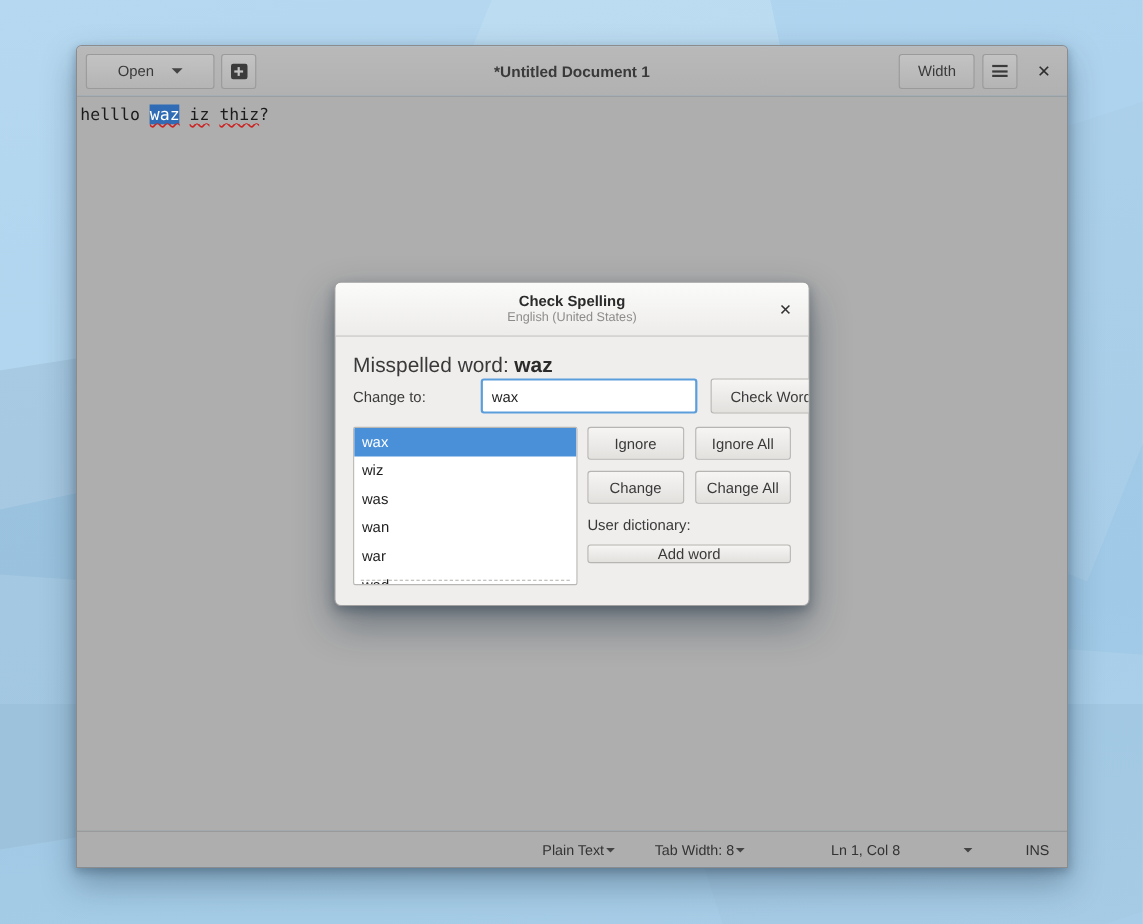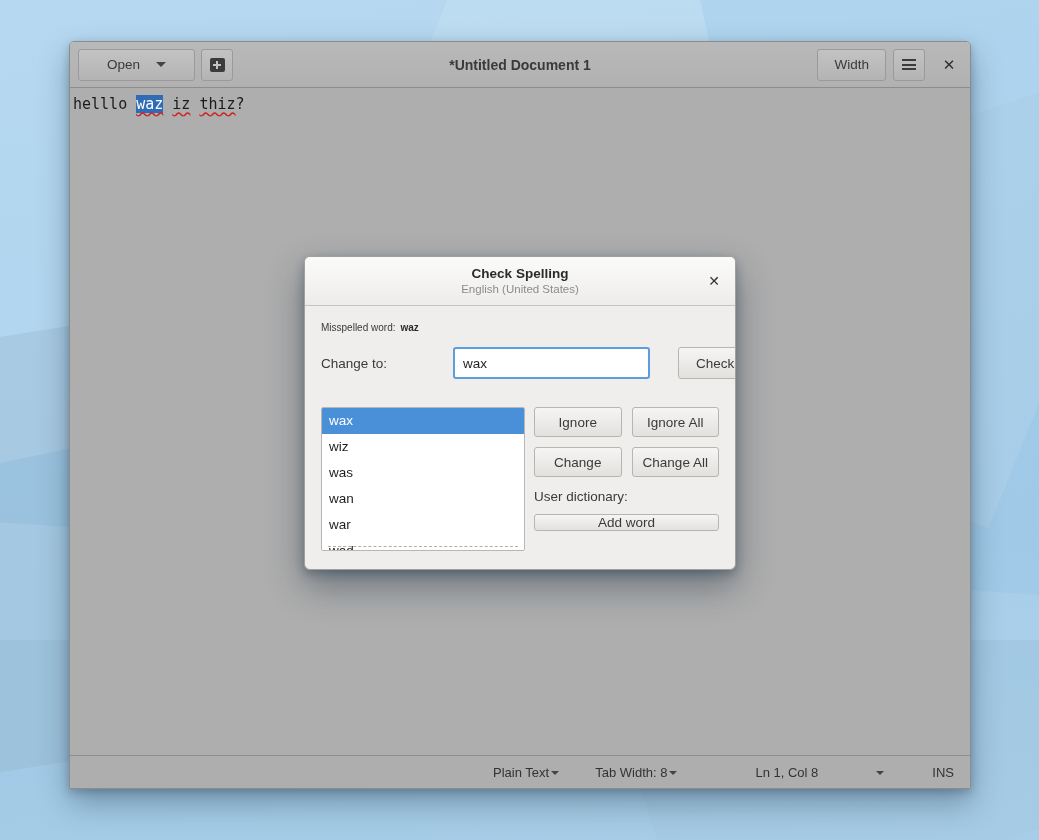--- a/index.html
+++ b/index.html
@@ -264,34 +264,33 @@
     display: flex; align-items: center; justify-content: center;
     font-size: 14px;
     color: #333;
     cursor: default;
     border-radius: 3px;
   }
   #dialog-body {
     padding: 16px 16px 18px 16px;
   }
   .row-misspelled {
-    font-size: 10px;
-    color: #3a3a3a;
-    margin-bottom: 14px;
+    font-size: 19px;
+    color: #3a3a3a;
   }
   .row-misspelled .word {
     font-weight: bold;
     color: #2b2b2b;
     margin-left: 5px;
   }
   .row-change {
     display: flex;
     align-items: center;
-    gap: 28px;
-    margin-bottom: 28px;
+    gap: 12px;
+    margin-bottom: 12px;
   }
   #change-to-label {
     font-size: 13.5px;
     color: #3a3a3a;
     width: 104px;
     flex: 0 0 auto;
   }
   #change-to-input {
     flex: 1 1 auto;
     height: 32px;

